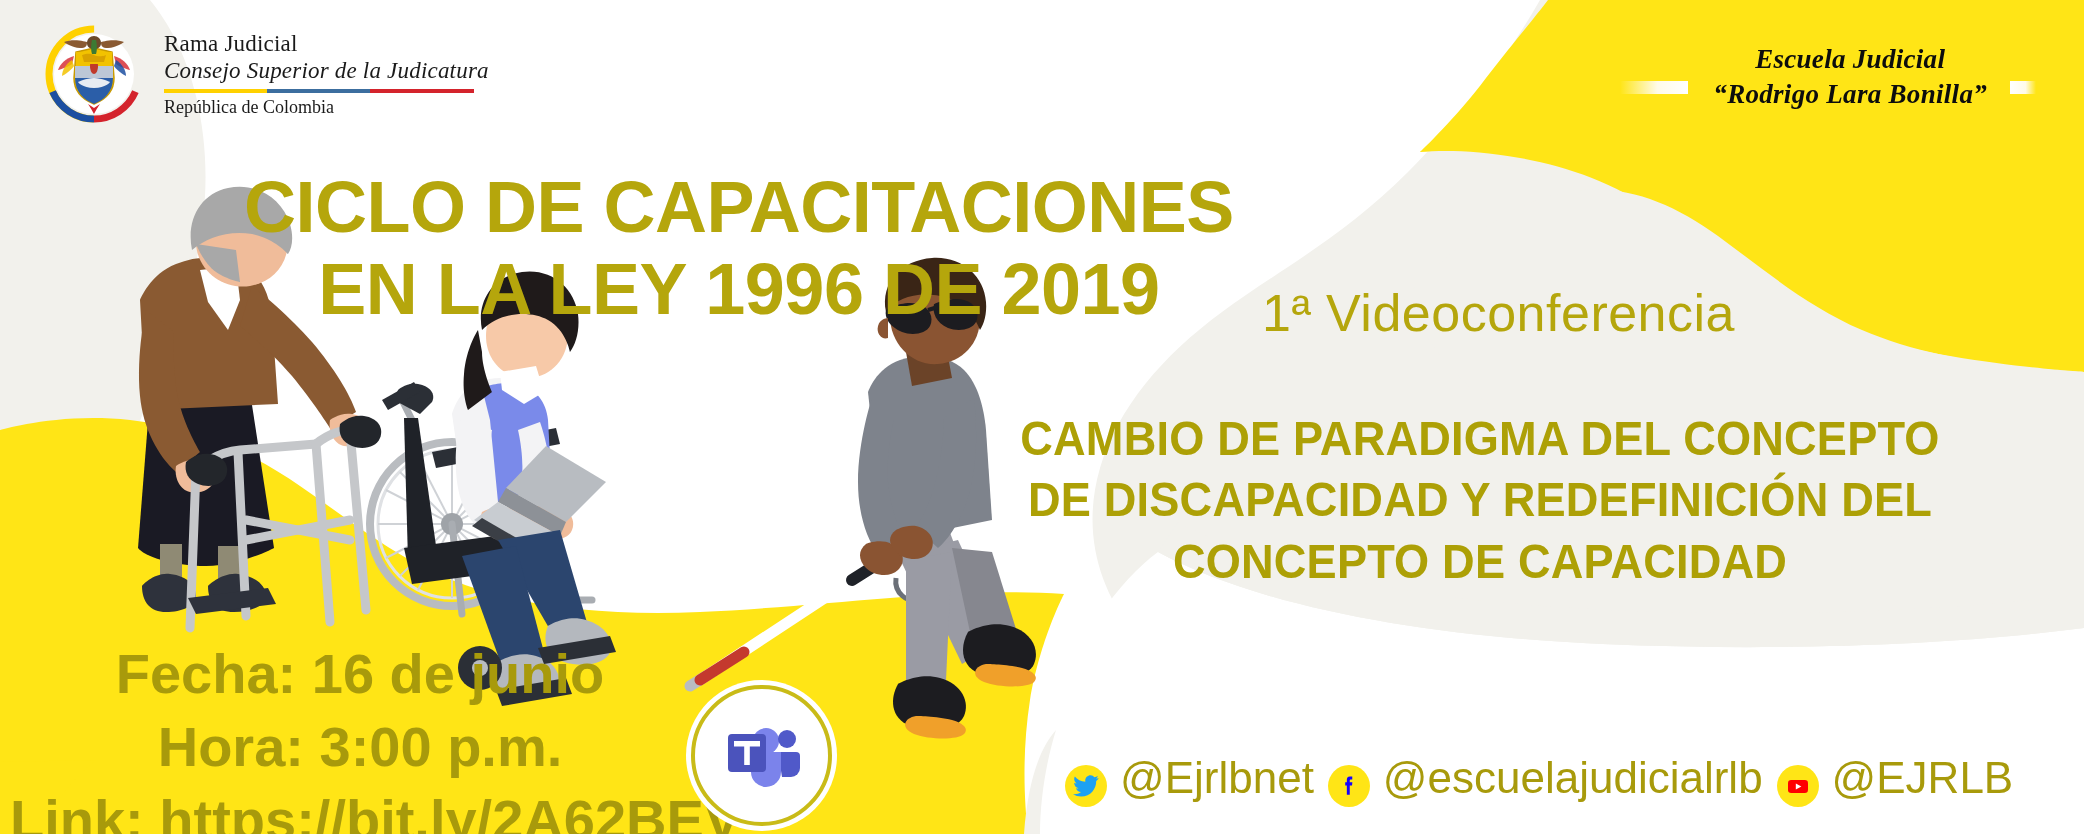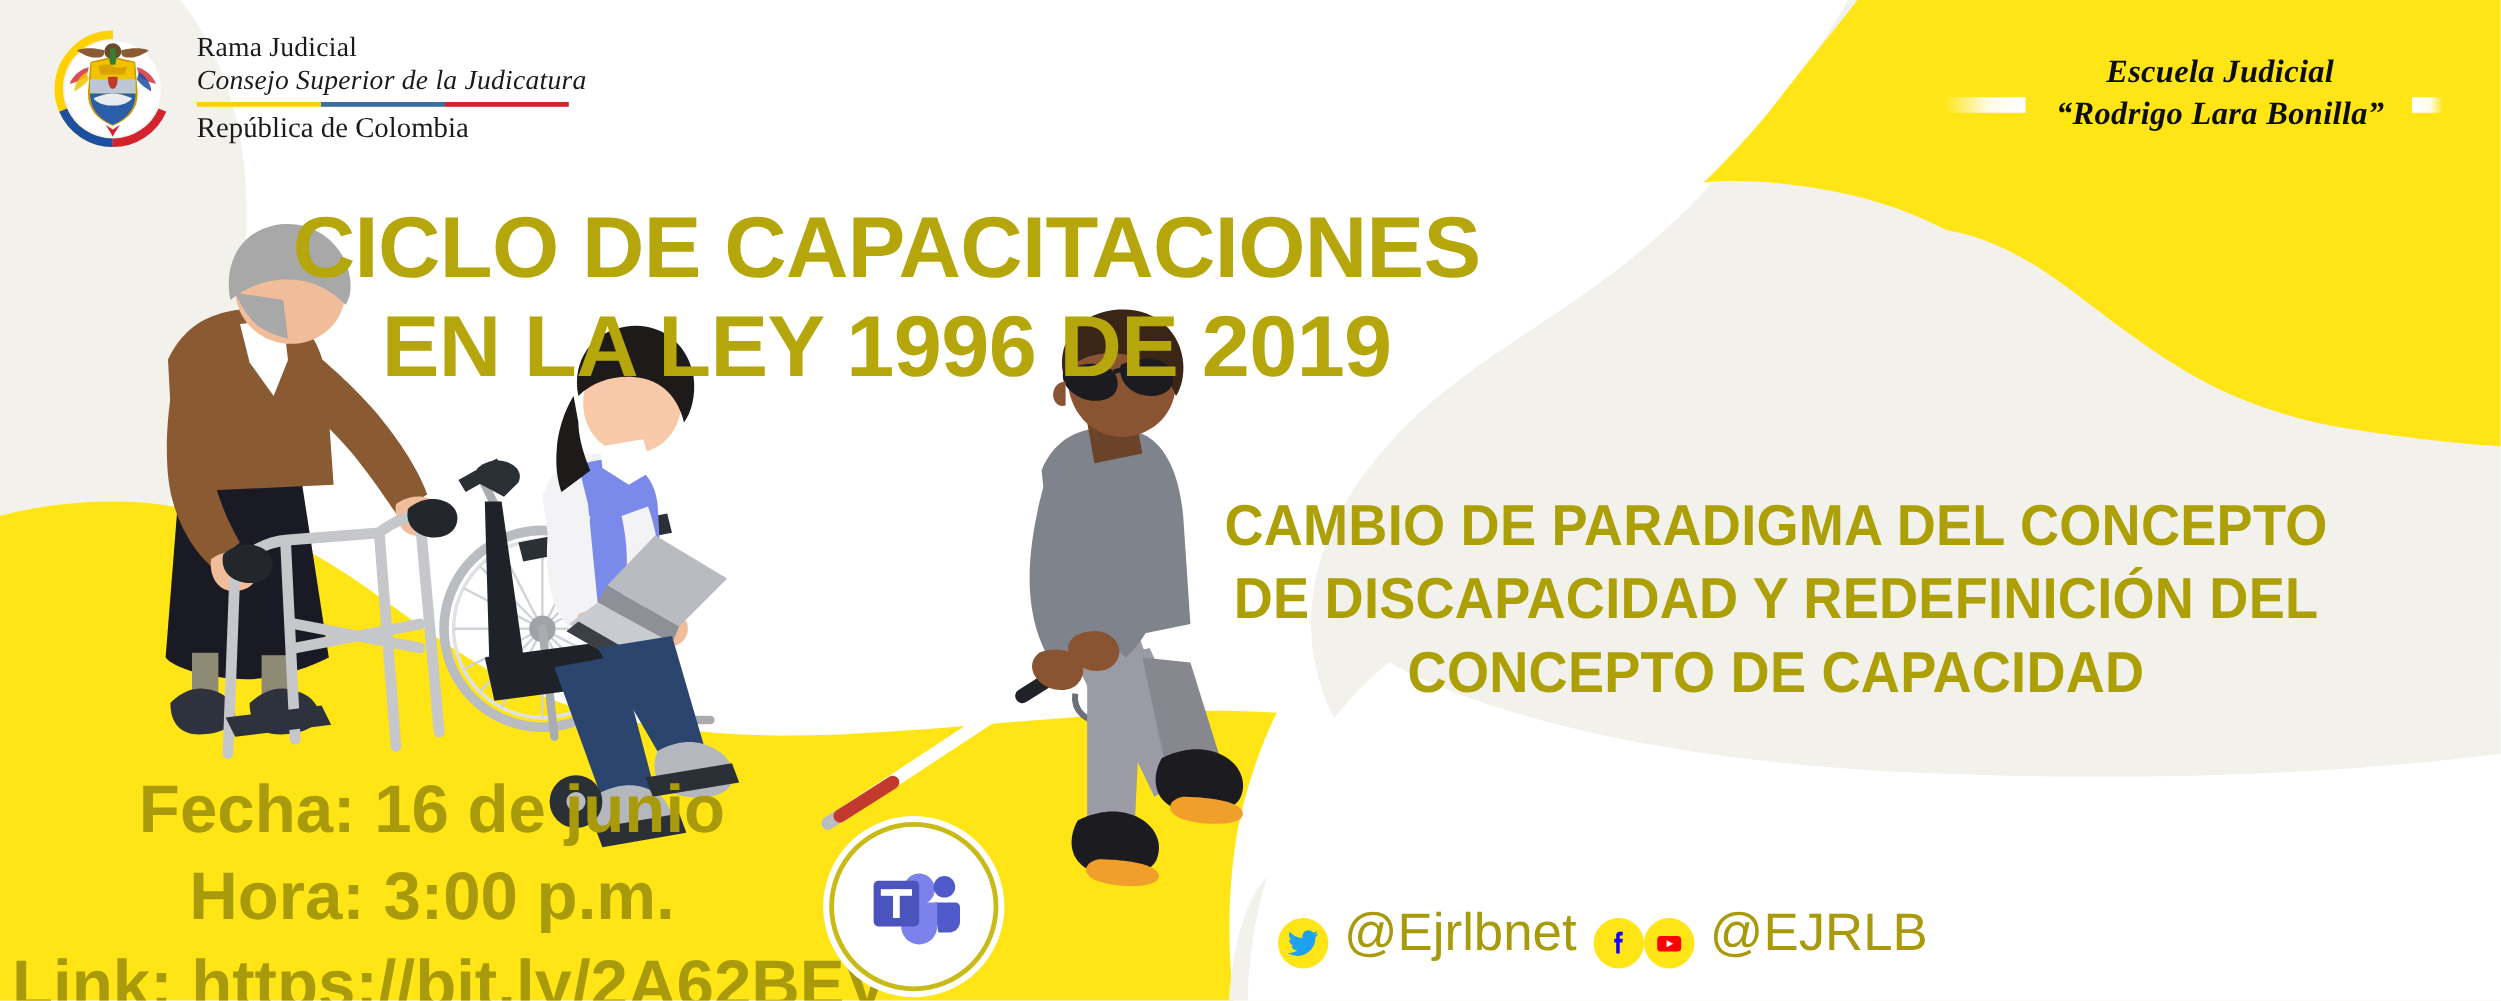--- a/index.html
+++ b/index.html
@@ -29,21 +29,21 @@
   }
   #logo-text .l1{font-size:23px;letter-spacing:.2px;display:block;}
   #logo-text .l2{font-size:23px;letter-spacing:.2px;display:block;font-style:italic;}
   #logo-rule{
     width:310px;height:4px;margin:5px 0 4px 0;
     background:linear-gradient(to right,
       #ffd100 0 33.3%,
       #3c6e9f 33.3% 66.6%,
       #d4232c 66.6% 100%);
   }
-  #logo-text .l3{font-size:24px;display:block;}
+  #logo-text .l3{font-size:18px;display:block;}
 
   
   #escuela{
     position:absolute;right:48px;top:42px;
     display:flex;align-items:center;gap:15px;
     font-family:"Liberation Serif",serif;
     justify-content:space-between;
   }
   #escuela .label{
     text-align:center;color:#0d0d0d;
@@ -451,20 +451,21 @@
       <div>“Rodrigo Lara Bonilla”</div>
     </div>
     <div class="deco-bar right"></div>
   </div>
 
   <div id="main-title">
     <span class="tl">CICLO DE CAPACITACIONES</span>
     <span class="tl">EN LA LEY 1996 DE 2019</span>
   </div>
 
+  <div id="videoconf">1ª Videoconferencia</div>
 
   <div id="subject">
     <span class="sl">CAMBIO DE PARADIGMA DEL CONCEPTO</span>
     <span class="sl">DE DISCAPACIDAD Y REDEFINICIÓN DEL</span>
     <span class="sl">CONCEPTO DE CAPACIDAD</span>
   </div>
 
   <div id="event-info">
     <span class="il">Fecha: 16 de junio</span>
     <span class="il">Hora: 3:00 p.m.</span>
@@ -495,20 +496,21 @@
         <path fill="#1da1f2" d="M23.6 4.6c-.9.4-1.8.7-2.8.8 1-.6 1.8-1.5 2.1-2.7-.9.6-2 1-3.1 1.2A4.9 4.9 0 0 0 16.2 2c-2.7 0-4.9 2.2-4.9 4.9 0 .4 0 .8.1 1.1C7.3 7.8 3.9 6 1.7 3.2c-.4.7-.6 1.5-.6 2.4 0 1.7.9 3.2 2.2 4.1-.8 0-1.6-.2-2.2-.6v.1c0 2.4 1.7 4.4 3.9 4.8-.4.1-.8.2-1.3.2-.3 0-.6 0-.9-.1.6 2 2.4 3.4 4.6 3.4-1.7 1.3-3.8 2.1-6.1 2.1H0a13.8 13.8 0 0 0 7.5 2.2c9 0 13.9-7.4 13.9-13.9v-.6c1-.7 1.8-1.6 2.2-2.5z"></path>
       </svg>
     </span>
     <span class="soc-handle">@Ejrlbnet</span>
 
     <span class="soc-icon">
       <svg width="26" height="26" viewBox="0 0 24 24" xmlns="http://www.w3.org/2000/svg">
         <path fill="#1400ff" d="M15.1 8.5h-2.4V6.9c0-.7.5-.9.8-.9h1.5V3.2h-2.1c-2.4 0-2.9 1.8-2.9 2.9v2.4H8.5v3h1.5v8.5h2.7v-8.5h2.1l.3-3z"></path>
       </svg>
     </span>
+    <span class="soc-handle">@escuelajudicialrlb</span>
 
     <span class="soc-icon">
       <svg width="28" height="28" viewBox="0 0 28 28" xmlns="http://www.w3.org/2000/svg">
         <rect x="4" y="8" width="20" height="13" rx="3.2" fill="#ff0000"></rect>
         <path d="M11.8 11.6 L17.4 14.5 L11.8 17.4 Z" fill="#ffffff"></path>
       </svg>
     </span>
     <span class="soc-handle">@EJRLB</span>
 
   </div>

